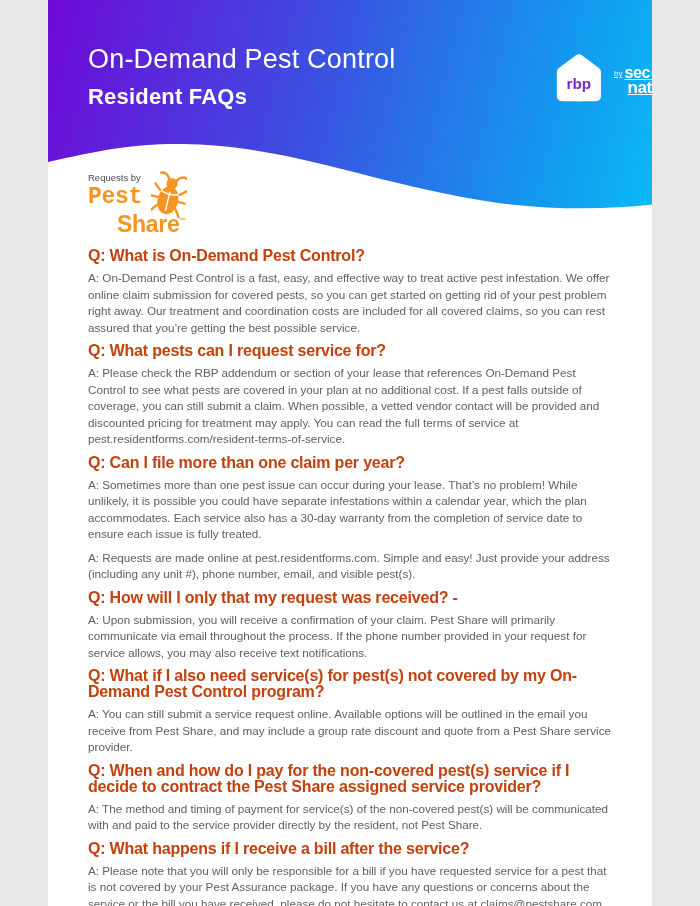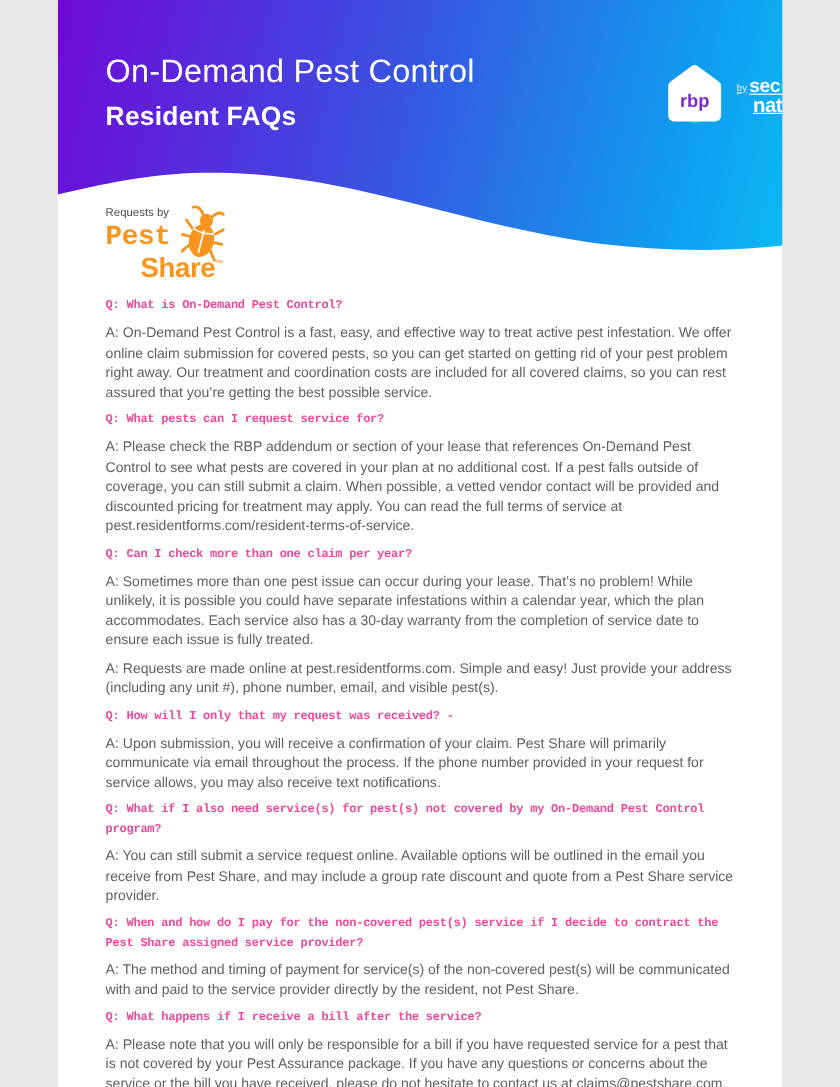--- a/index.html
+++ b/index.html
@@ -31,22 +31,22 @@
   .powered-by { font-size:9.5px; color:#4b4b4d; font-weight:500; margin-bottom:2px; }
   .ps-row { position:relative; }
   .ps-word1 { display:block; color:#f7941e; font-weight:800; font-size:23px; line-height:24px; letter-spacing:-0.3px;font-family:Liberation Mono, monospace; }
   .ps-word2-row { margin-left:29px; color:#f7941e; font-weight:800; font-size:23px; line-height:24px; letter-spacing:-0.3px; }
   .ps-tm { font-size:7px; vertical-align:super; font-weight:700; }
   .bug { position:absolute; left:63px; top:-14px; width:36px; height:50px; }
 
   
   .faq-list { padding:16px 40px 0 40px; }
   .q {
-    color:#ec4899; font-weight:700; font-size:10px;
-    line-height:16px; letter-spacing:-0.2px; margin:0 0 6px 0;font-family:Liberation Mono, monospace;
+    color:#c2410c; font-weight:700; font-size:16px;
+    line-height:16px; letter-spacing:-0.2px; margin:0 0 6px 0;
   }
   .a {
     color:#5f6066; font-size:11.7px; line-height:16.5px;
     letter-spacing:0px; margin:0 0 7px 0;
   }
 </style>
 </head>
 <body>
 
 <div class="page">
@@ -114,21 +114,21 @@
   <main class="faq-list">
     <section>
       <h2 class="q">Q: What is On-Demand Pest Control?</h2>
       <p class="a">A: On-Demand Pest Control is a fast, easy, and effective way to treat active pest infestation. We offer online claim submission for covered pests, so you can get started on getting rid of your pest problem right away. Our treatment and coordination costs are included for all covered claims, so you can rest assured that you’re getting the best possible service.</p>
     </section>
     <section>
       <h2 class="q">Q: What pests can I request service for?</h2>
       <p class="a">A: Please check the RBP addendum or section of your lease that references On-Demand Pest Control to see what pests are covered in your plan at no additional cost. If a pest falls outside of coverage, you can still submit a claim. When possible, a vetted vendor contact will be provided and discounted pricing for treatment may apply. You can read the full terms of service at pest.residentforms.com/resident-terms-of-service.</p>
     </section>
     <section>
-      <h2 class="q">Q: Can I check more than one claim per year?</h2>
+      <h2 class="q">Q: Can I file more than one claim per year?</h2>
       <p class="a">A: Sometimes more than one pest issue can occur during your lease. That’s no problem! While unlikely, it is possible you could have separate infestations within a calendar year, which the plan accommodates. Each service also has a 30-day warranty from the completion of service date to ensure each issue is fully treated.</p>
     </section>
     <section>
       <p class="a">A: Requests are made online at pest.residentforms.com. Simple and easy! Just provide your address (including any unit #), phone number, email, and visible pest(s).</p>
     </section>
     <section>
       <h2 class="q">Q: How will I only that my request was received? -</h2>
       <p class="a">A: Upon submission, you will receive a confirmation of your claim. Pest Share will primarily communicate via email throughout the process. If the phone number provided in your request for service allows, you may also receive text notifications.</p>
     </section>
     <section>

